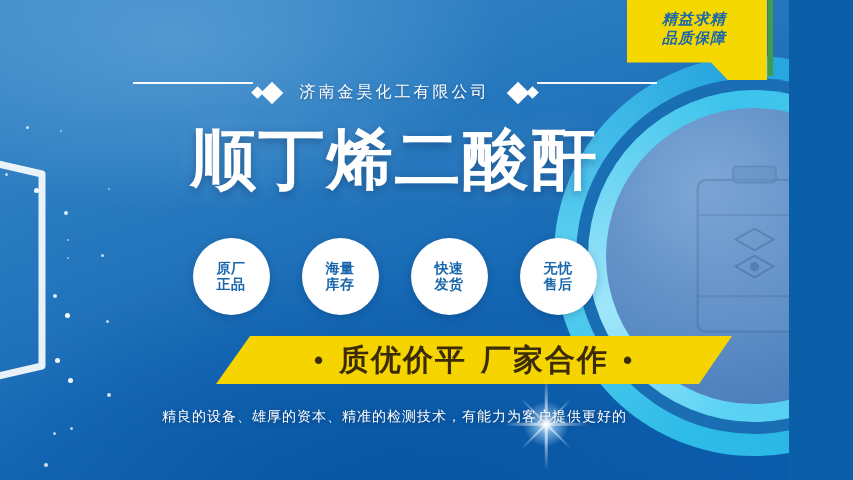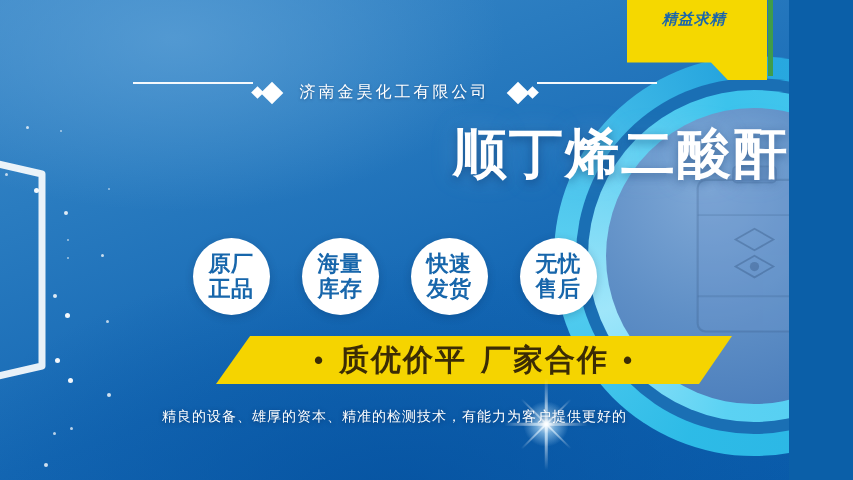--- a/index.html
+++ b/index.html
@@ -61,32 +61,32 @@
   .dia.sm{width:9px;height:9px;}
   .dia.lg{width:16px;height:16px;}
   .dgroup{display:flex;align-items:center;gap:2px;}
   .subtitle{
     color:#fff;font-size:16px;letter-spacing:3px;font-weight:400;
     padding:0 20px;white-space:nowrap;text-shadow:0 1px 3px rgba(0,20,60,.35);
   }
 
   
   .title{
-    position:absolute;left:0;right:0;top:126px;text-align:right;
-    color:#fff;font-size:54px;font-weight:800;letter-spacing:2px;line-height:1;
+    position:absolute;left:0;right:0;top:126px;text-align:center;
+    color:#fff;font-size:66px;font-weight:800;letter-spacing:2px;line-height:1;
     text-shadow:0 3px 10px rgba(3,40,90,.45),0 0 26px rgba(160,215,255,.25);
     white-space:nowrap;
   }
 
   
   .circles{position:absolute;left:0;right:0;top:238px;display:flex;justify-content:center;gap:32px;}
   .circ{
     width:77px;height:77px;border-radius:50%;background:#fff;
     display:flex;flex-direction:column;align-items:center;justify-content:center;
-    color:#1766ab;font-weight:800;font-size:22px;line-height:1.12;letter-spacing:.5px;
+    color:#1766ab;font-weight:800;font-size:14px;line-height:1.12;letter-spacing:.5px;
     box-shadow:0 2px 9px rgba(0,30,70,.22);
   }
 
   
   .slogan{
     position:absolute;left:216px;top:336px;width:516px;height:48px;
     background:#f5d400;
     clip-path:polygon(6.6% 0,100% 0,93.6% 100%,0 100%);
     display:flex;align-items:center;justify-content:center;
   }
@@ -170,20 +170,21 @@
         </svg>
       </div>
     </div>
   </div>
 
   <div class="ribbon">
     <div class="greenbar"></div>
     <div class="tag"></div>
     <div class="txt">
       <div>精益求精</div>
+      <div>品质保障</div>
     </div>
   </div>
 
   <div class="header">
     <div class="hline"></div>
     <div class="dgroup">
       <span class="dia sm"></span>
       <span class="dia lg"></span>
     </div>
     <div class="subtitle">济南金昊化工有限公司</div>

